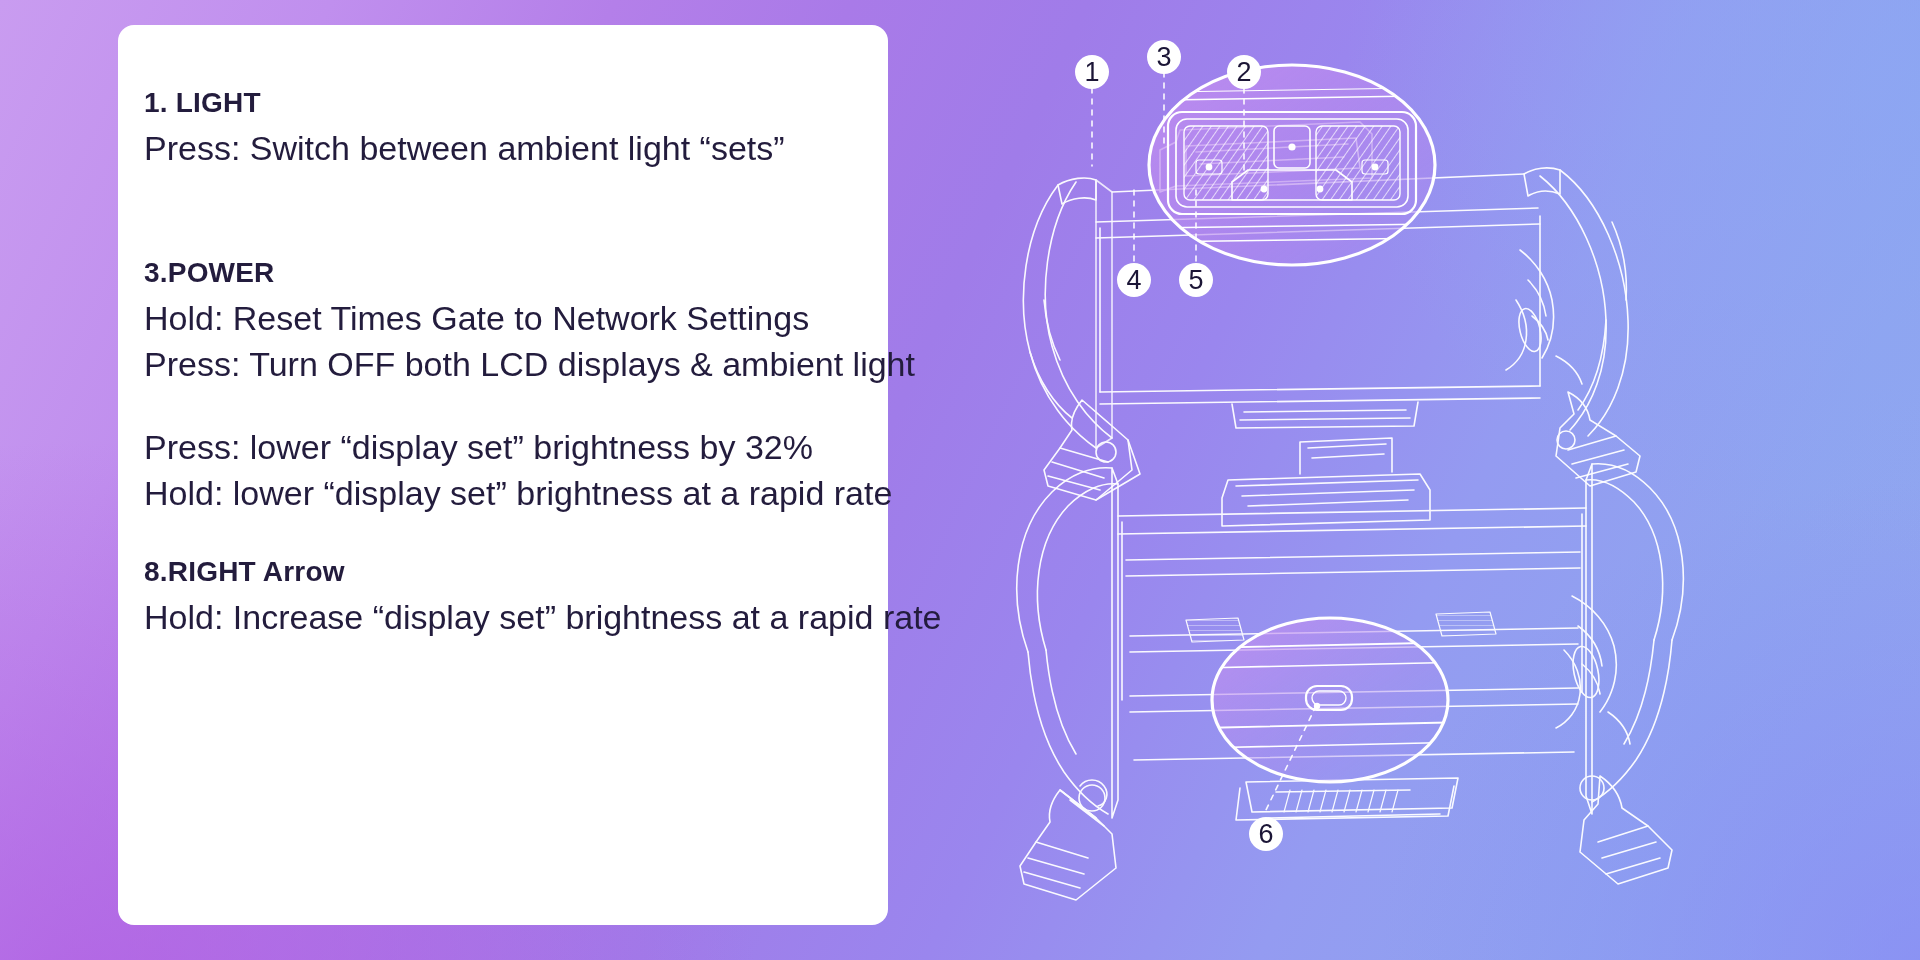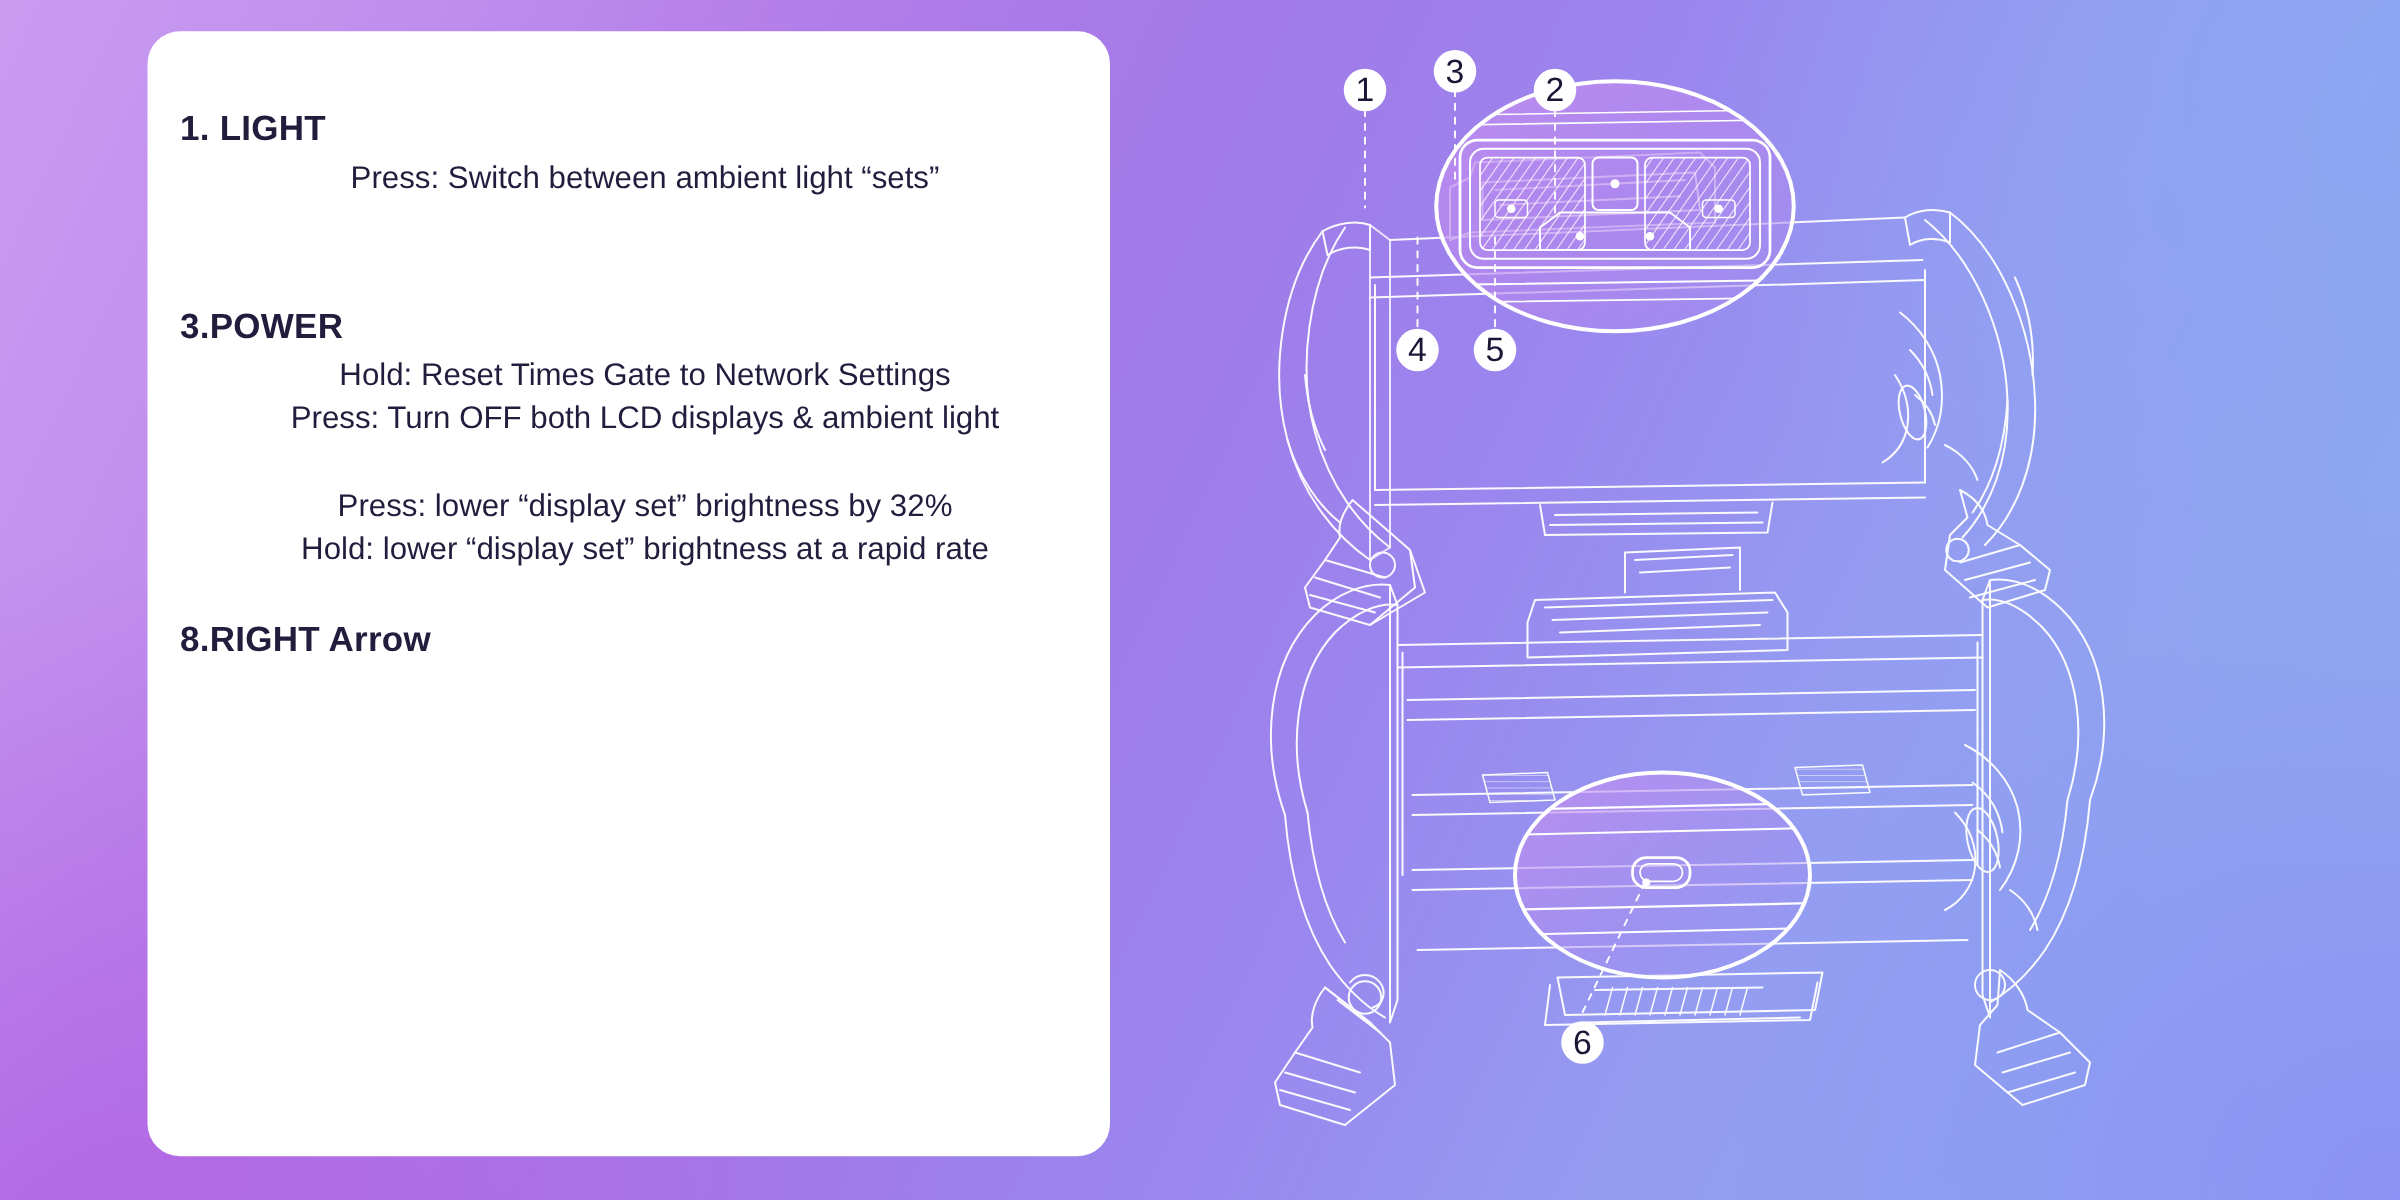--- a/index.html
+++ b/index.html
@@ -38,43 +38,42 @@
   }
 
   
   .info-card {
     position: absolute;
     left: 118px;
     top: 25px;
     width: 770px;
     height: 900px;
     background: #ffffff;
-    border-radius: 26px;
+    border-radius: 16px;
     box-sizing: border-box;
     padding: 60px 0 0 26px;
     z-index: 5;
   }
   .entry { margin: 0 0 0 0; }
   .entry-title {
     color: #231c3d;
     font-size: 28px;
     font-weight: bold;
     letter-spacing: 0.2px;
     line-height: 1.28;
     margin: 0 0 5px 0;
     white-space: pre;
   }
   .entry-line {
     color: #231c3d;
-    font-size: 25px;
+    font-size: 34px;
     font-weight: normal;
     line-height: 1.34;
     margin: 0;
     white-space: pre;
-    text-align: center;
   }
   .gap-lg { height: 42px; }
   .gap-md { height: 38px; }
   .gap-sm { height: 30px; }
 
   
   .illustration {
     position: absolute;
     left: 1000px;
     top: 0;
@@ -118,20 +117,21 @@
 
     <div class="entry">
       <div class="entry-line">Press: lower “display set” brightness by 32%</div>
       <div class="entry-line">Hold: lower “display set” brightness at a rapid rate</div>
     </div>
 
     <div class="gap-md"></div>
 
     <div class="entry">
       <div class="entry-title">8.RIGHT Arrow</div>
+      <div class="entry-line">Hold: Increase “display set” brightness at a rapid rate</div>
     </div>
 
     <div class="gap-sm"></div>
 
 
   </div>
 
   <div class="illustration">
     <svg width="920" height="960" viewBox="0 0 920 960" xmlns="http://www.w3.org/2000/svg">
       <defs>

